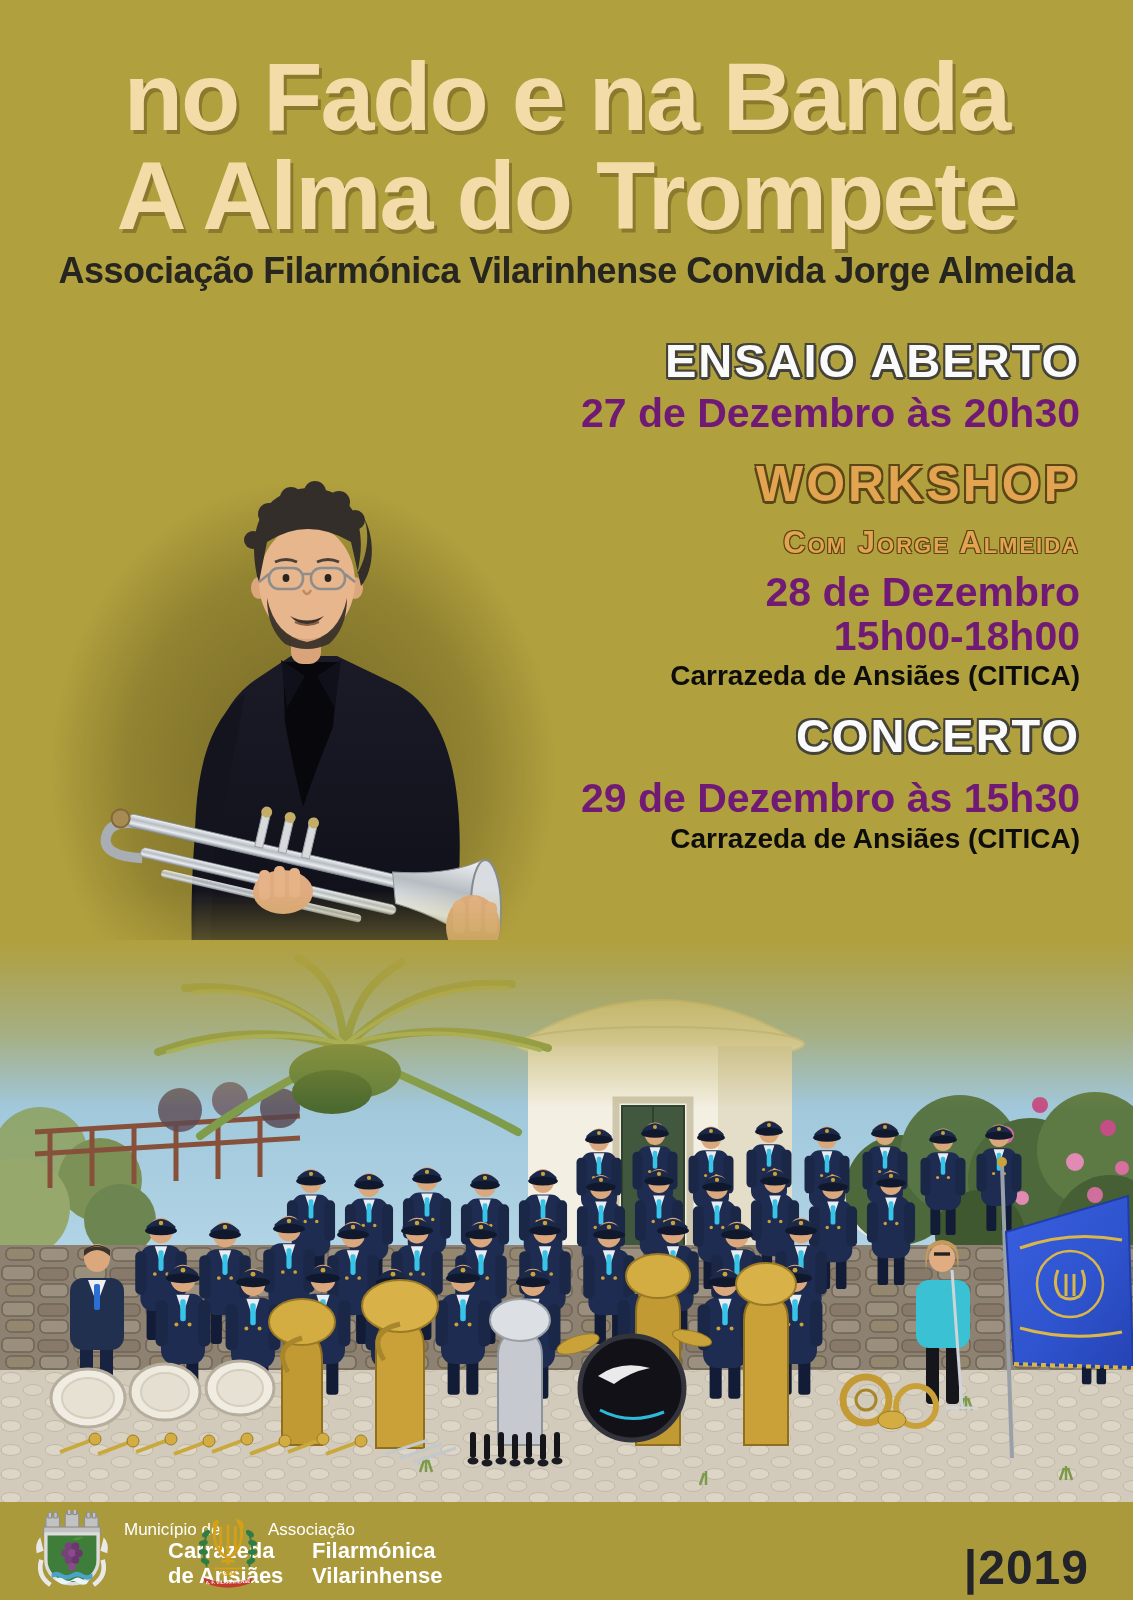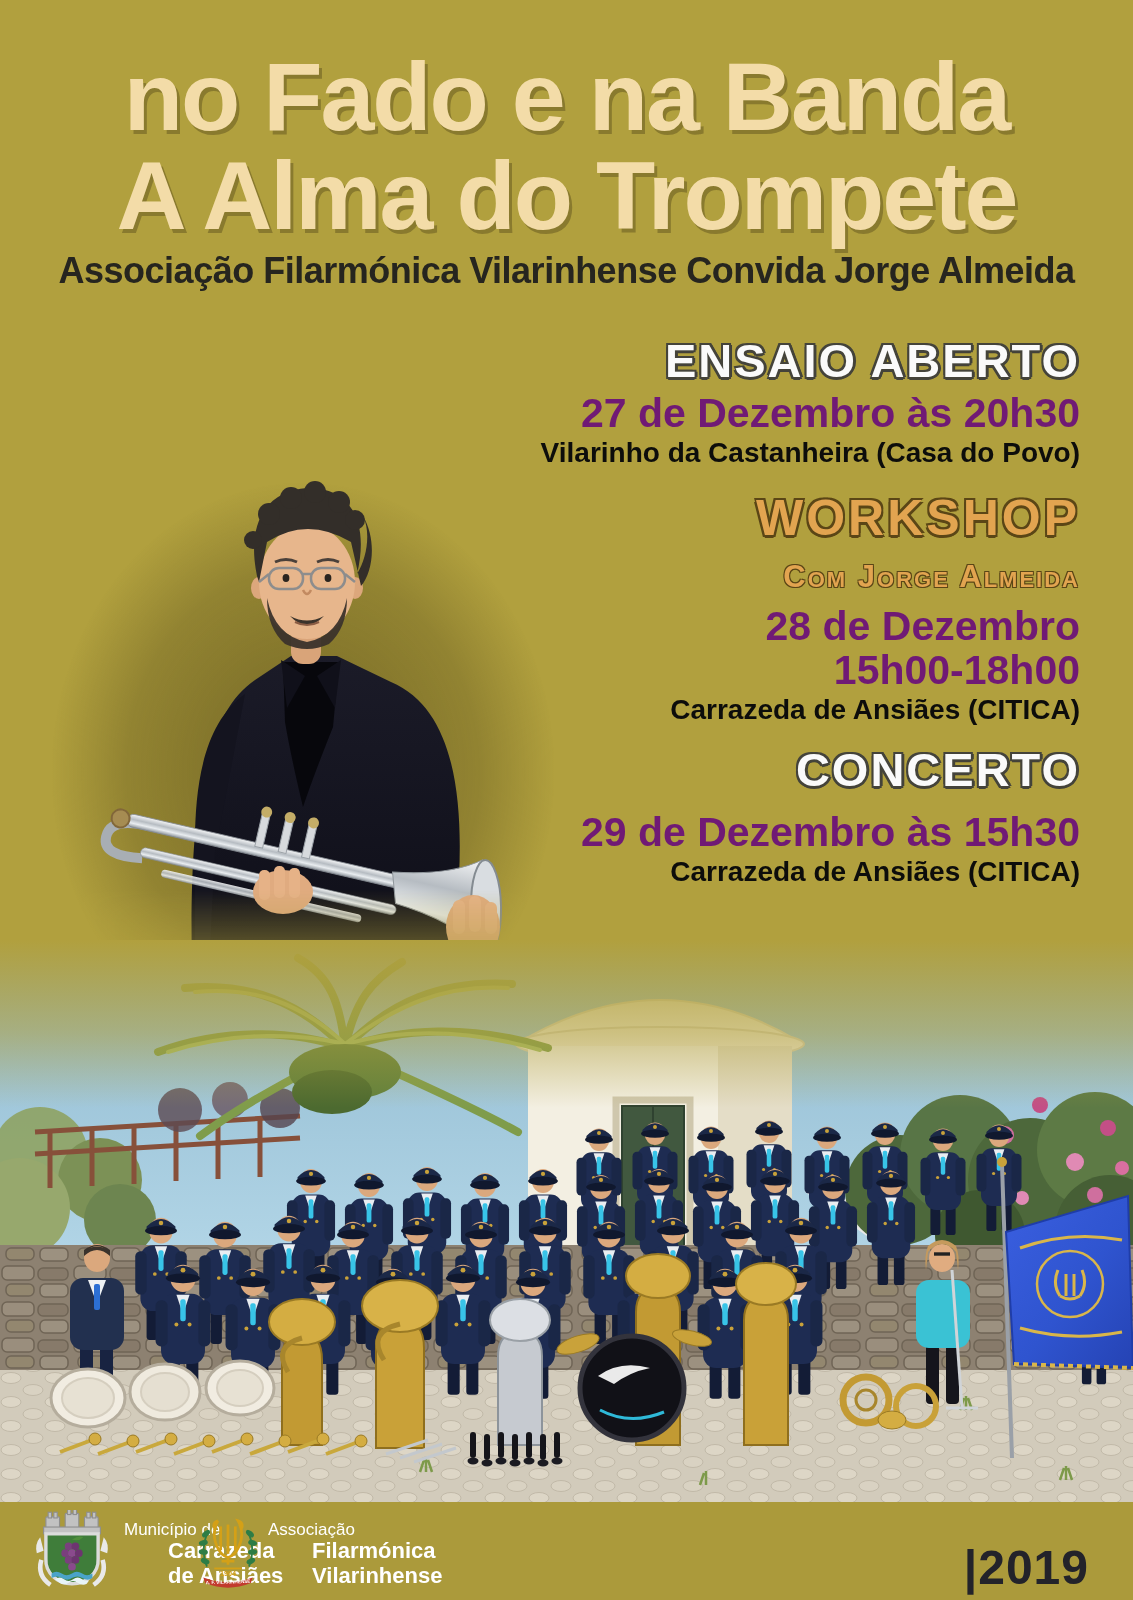--- a/index.html
+++ b/index.html
@@ -69,21 +69,20 @@
 
   <div class="title-block">
     <div class="title-line">no Fado e na Banda</div>
     <div class="title-line">A Alma do Trompete</div>
   </div>
   <div class="subtitle">Associação Filarmónica Vilarinhense Convida Jorge Almeida</div>
 
   <div class="events">
     <div class="h-white">ENSAIO ABERTO</div>
     <div class="date-large">27 de Dezembro às 20h30</div>
-    <div class="venue">Vilarinho da Castanheira (Casa do Povo)</div>
 
     <div class="h-orange">WORKSHOP</div>
     <div class="presenter">Com Jorge Almeida</div>
     <div class="date-large mt10">28 de Dezembro</div>
     <div class="date-large" style="margin-top:0">15h00-18h00</div>
     <div class="venue">Carrazeda de Ansiães (CITICA)</div>
 
     <div class="h-white mt16">CONCERTO</div>
     <div class="date-large mt14">29 de Dezembro às 15h30</div>
     <div class="venue">Carrazeda de Ansiães (CITICA)</div>

